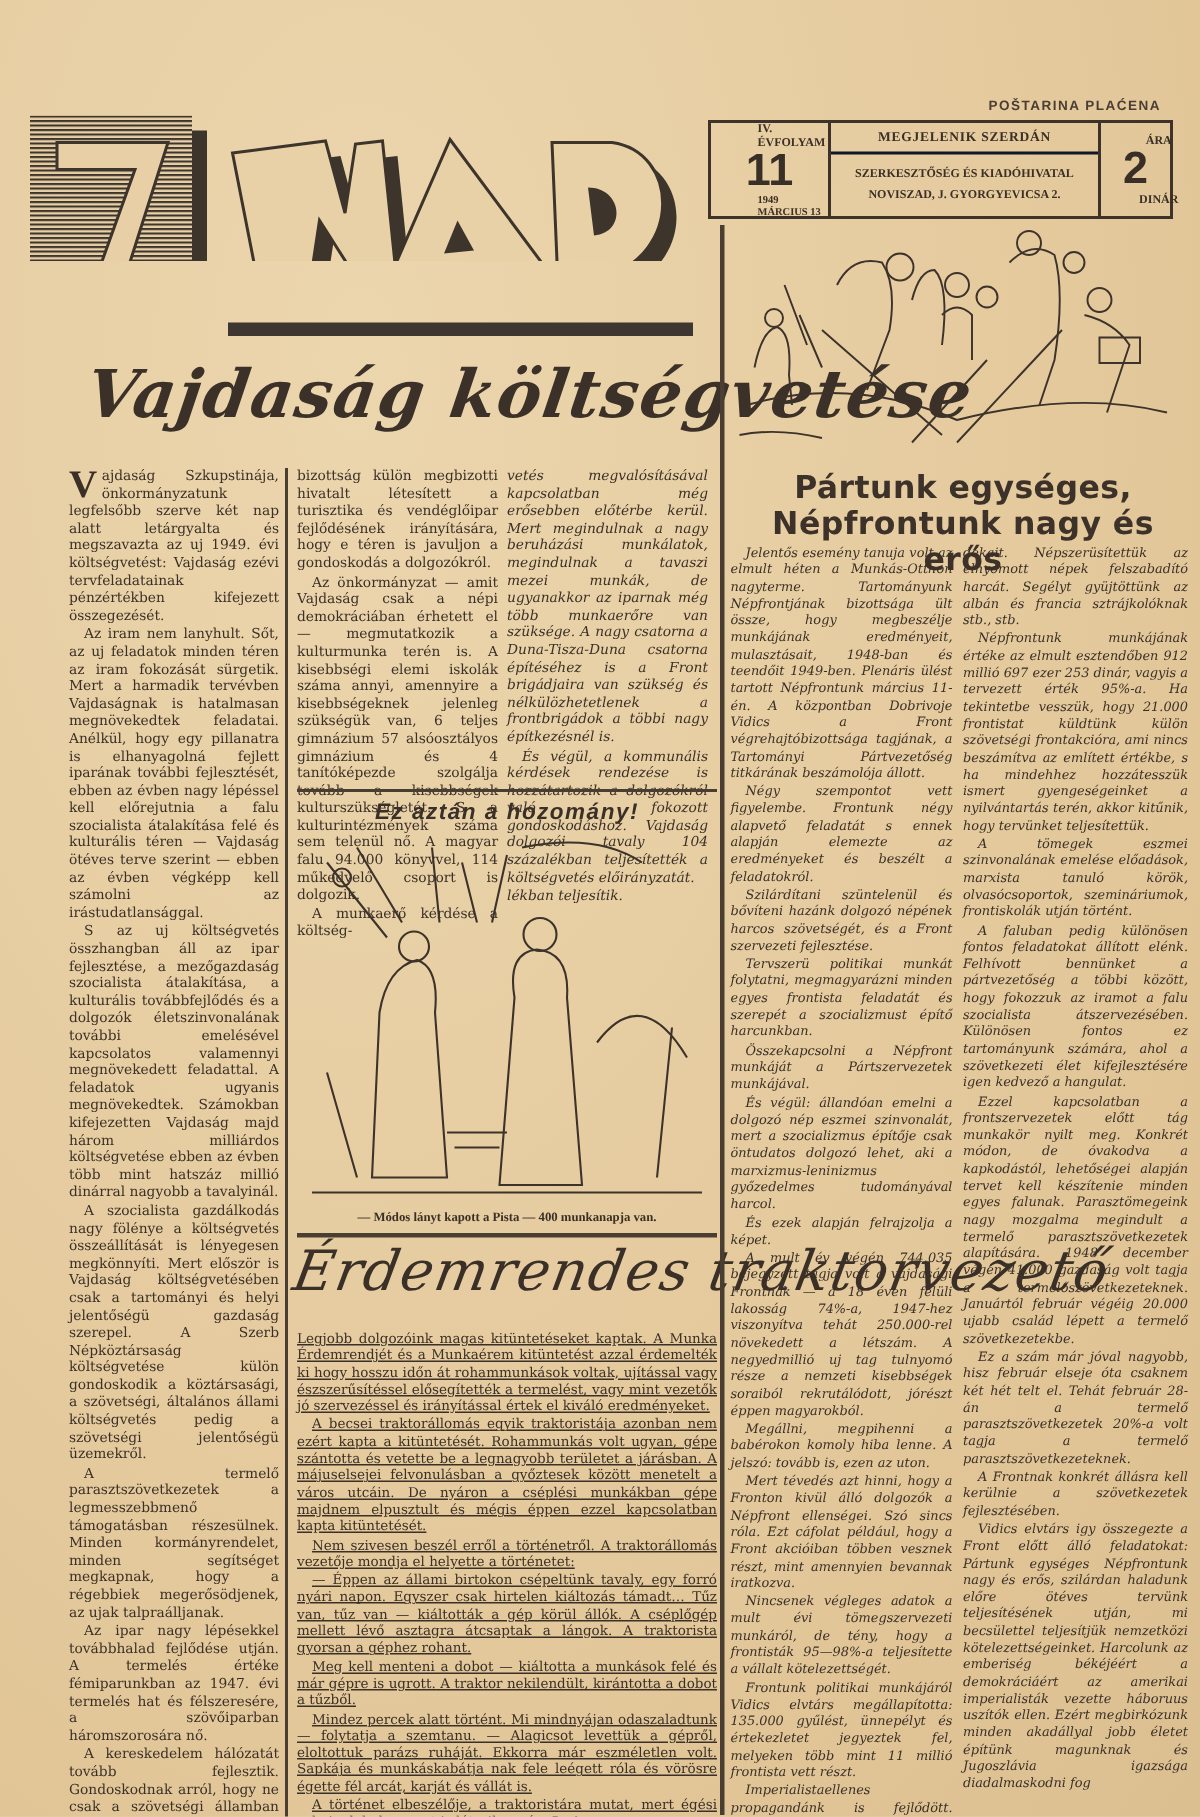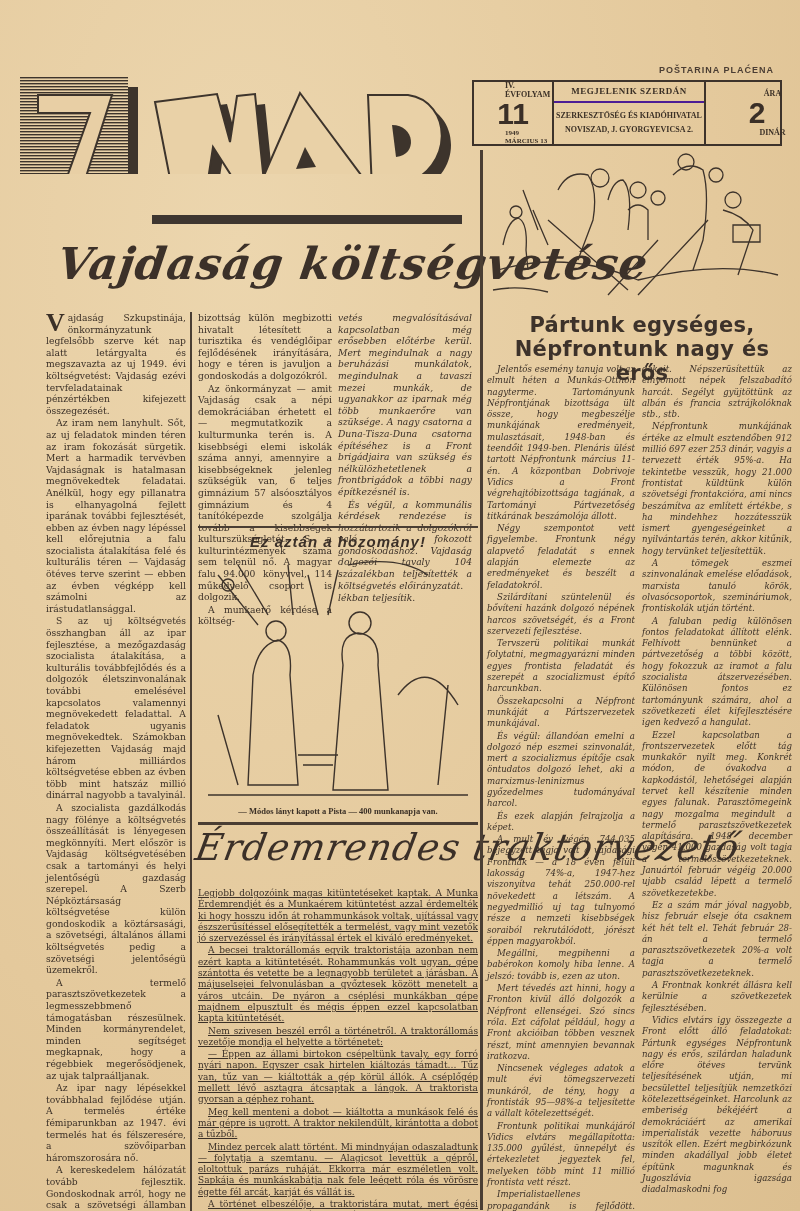--- a/index.html
+++ b/index.html
@@ -6,27 +6,27 @@
   body {
     width:800px; height:1211px; overflow:hidden; position:relative;
     background:#e7cfa6;
     background-image: radial-gradient(ellipse at 30% 20%, #ecd6ae 0%, #e4c99c 60%, #dcbf90 100%);
     font-family:"DejaVu Serif", serif; color:#3b3026;
   }
   .abs { position:absolute; }
   .postal { right:26px; top:65px; font:bold 9px "Liberation Sans", sans-serif; letter-spacing:1px; color:#4a3d33; }
   .mast-box { left:472px; top:80px; width:306px; height:62px; border:2px solid #3d332b; border-left:2px solid #3d332b; display:flex; }
   .mast-box > div { border-right:2px solid #3d332b; display:flex; flex-direction:column; align-items:center; justify-content:center; }
-  .mast-box > div:last-child { border-right:none;padding-left:28px; }
+  .mast-box > div:last-child { border-right:none; }
   .col-issue { width:78px; }
   .col-pub { flex:1; }
   .col-price { width:46px; }
   .small-caps { font:bold 8px "Liberation Serif", serif; color:#3b3026;margin-left:31px; }
   .big-num { font:bold 30px "Liberation Sans", sans-serif; line-height:30px; color:#3a2f27; }
-  .pub-top { border-bottom:2px solid #4c1d95; width:100%; text-align:center; padding:4px 0 5px; font:bold 9px "Liberation Serif", serif; letter-spacing:0.5px; }
+  .pub-top { border-bottom:2px solid #0f172a; width:100%; text-align:center; padding:4px 0 5px; font:bold 9px "Liberation Serif", serif; letter-spacing:0.5px; }
   .pub-bot { text-align:center; font:bold 8px "Liberation Serif", serif; line-height:14px; padding-top:6px; }
   .logo { left:20px; top:77px; width:440px; height:97px; }
   .logo-rule { left:152px; top:215px; width:310px; height:9px; background:#3e3630; }
   .headline1 { left:58px; top:238px; font:italic bold 44px "DejaVu Serif", serif; color:#3c3129; letter-spacing:1px; transform:skewX(-8deg); }
   .col { position:absolute; font-size:9.2px; line-height:11.6px; text-align:justify; color:#3b3027; }
   .col p { margin:0 0 1px 0; text-indent:10px; }
   .dropcap { float:left; font:bold 26px "Liberation Serif", serif; line-height:22px; margin-right:3px; }
   .vrule { position:absolute; width:2px; background:#4a3e33; }
   .hrule { position:absolute; height:2px; background:#4a3e33; }
   .cartoon-title { left:198px; top:533px; width:280px; text-align:center; font:italic bold 15px "Liberation Sans", sans-serif; color:#3b3028; letter-spacing:1px; }

